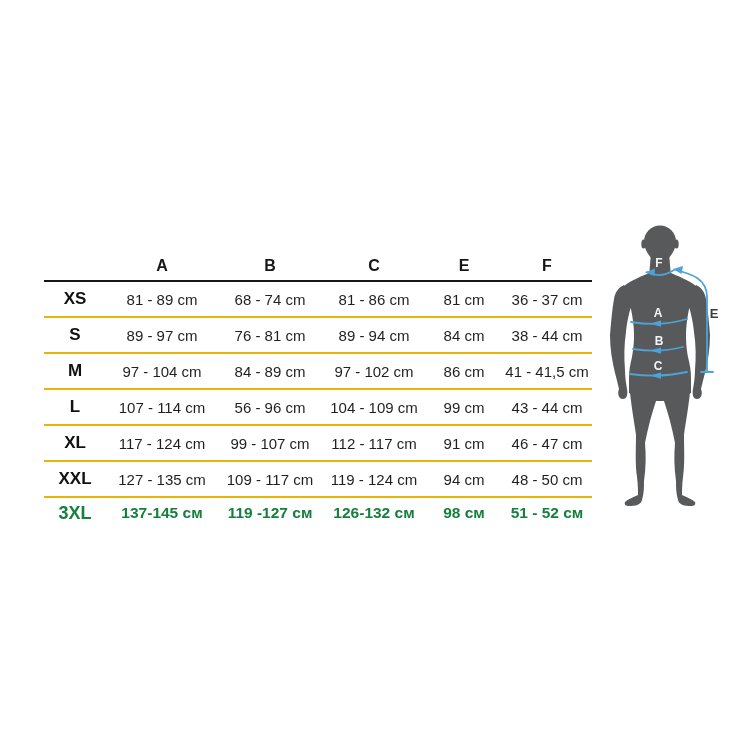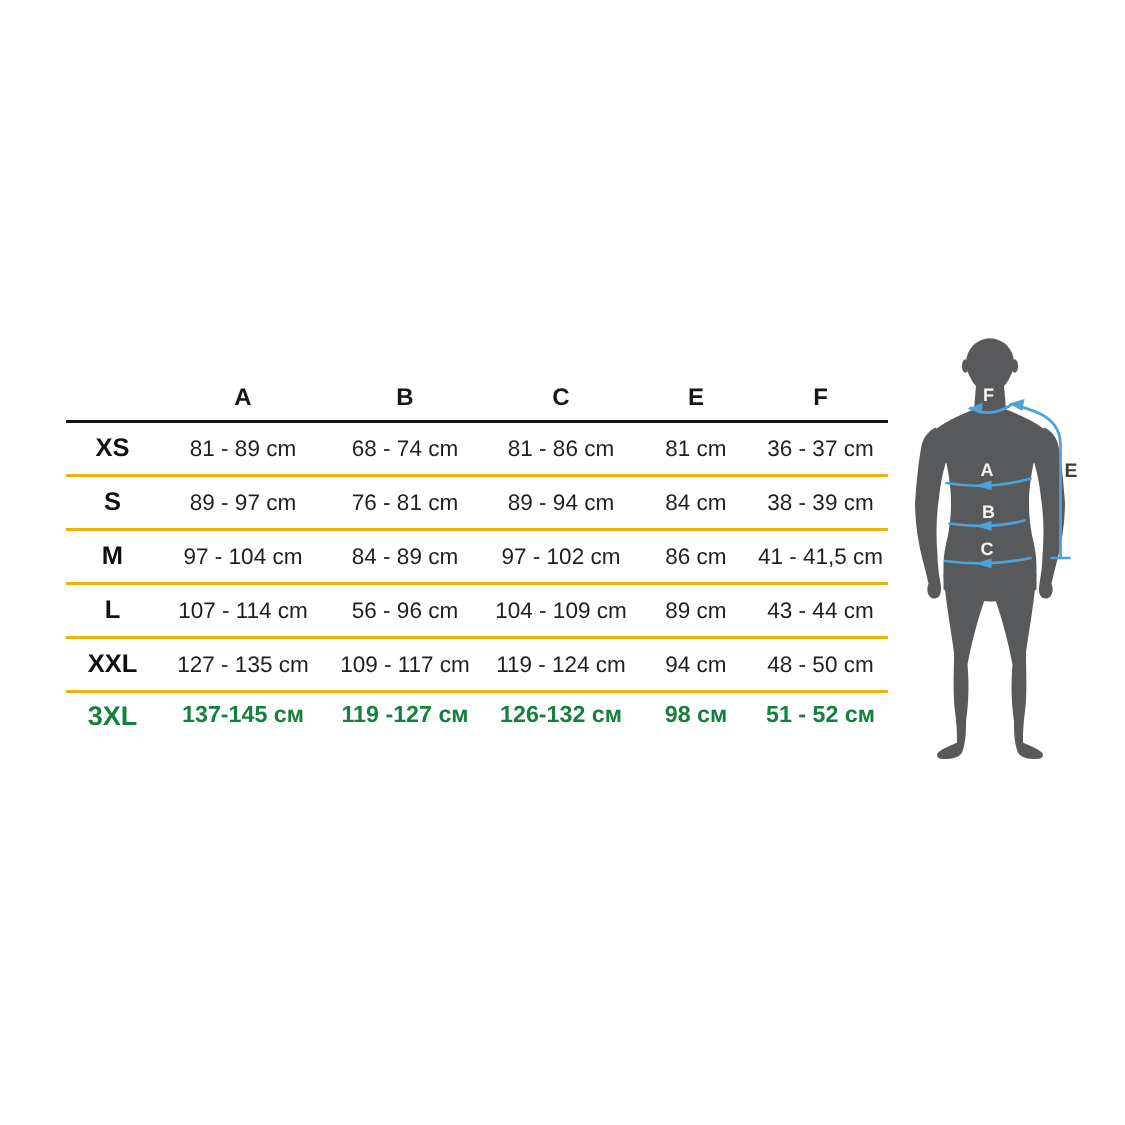--- a/index.html
+++ b/index.html
@@ -69,37 +69,45 @@
         <td>81 - 86 cm</td>
         <td>81 cm</td>
         <td>36 - 37 cm</td>
       </tr>
       <tr>
         <td class="size-cell">S</td>
         <td>89 - 97 cm</td>
         <td>76 - 81 cm</td>
         <td>89 - 94 cm</td>
         <td>84 cm</td>
-        <td>38 - 39 cm</td>
+        <td>38 - 44 cm</td>
       </tr>
       <tr>
         <td class="size-cell">M</td>
         <td>97 - 104 cm</td>
         <td>84 - 89 cm</td>
         <td>97 - 102 cm</td>
         <td>86 cm</td>
         <td>41 - 41,5 cm</td>
       </tr>
       <tr>
         <td class="size-cell">L</td>
         <td>107 - 114 cm</td>
         <td>56 - 96 cm</td>
         <td>104 - 109 cm</td>
-        <td>89 cm</td>
+        <td>99 cm</td>
         <td>43 - 44 cm</td>
+      </tr>
+      <tr>
+        <td class="size-cell">XL</td>
+        <td>117 - 124 cm</td>
+        <td>99 - 107 cm</td>
+        <td>112 - 117 cm</td>
+        <td>91 cm</td>
+        <td>46 - 47 cm</td>
       </tr>
       <tr>
         <td class="size-cell">XXL</td>
         <td>127 - 135 cm</td>
         <td>109 - 117 cm</td>
         <td>119 - 124 cm</td>
         <td>94 cm</td>
         <td>48 - 50 cm</td>
       </tr>
       <tr class="last-row">

